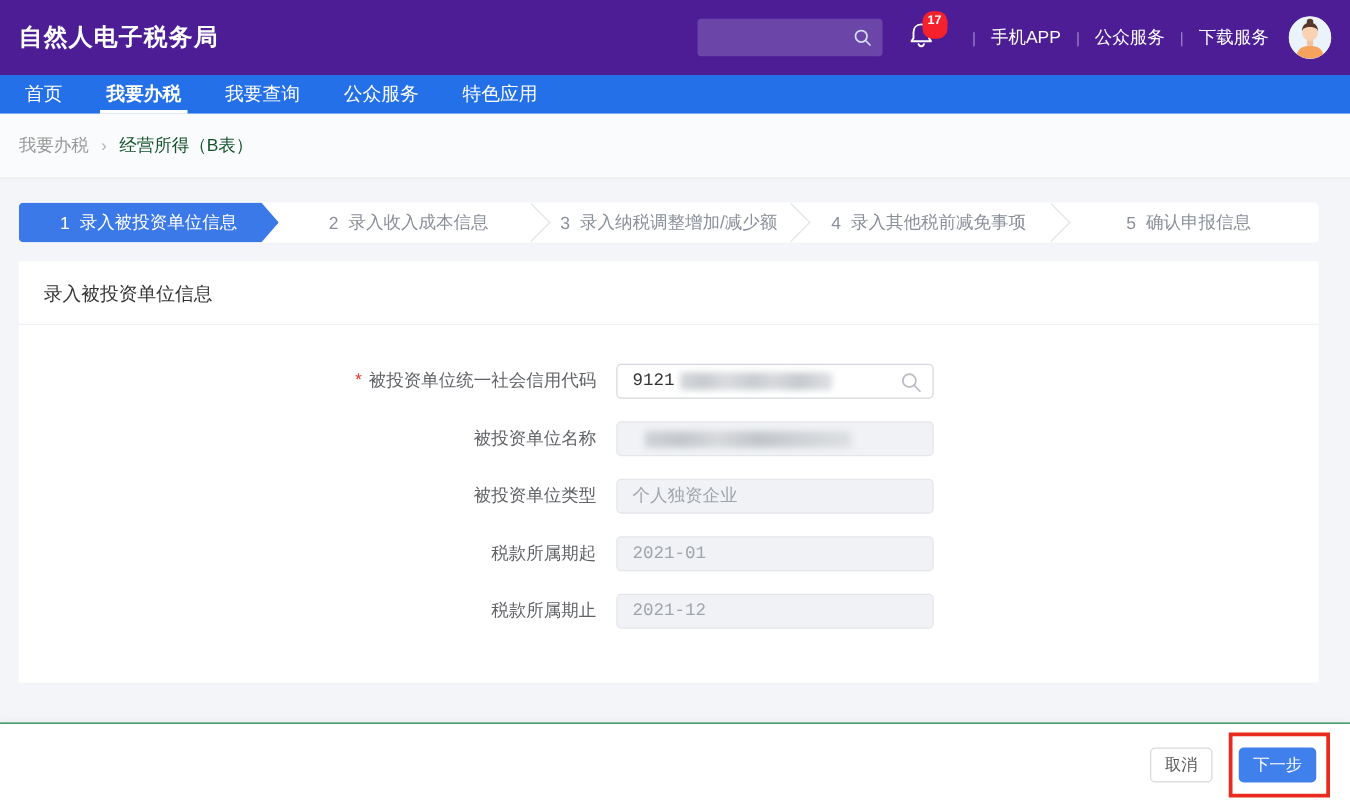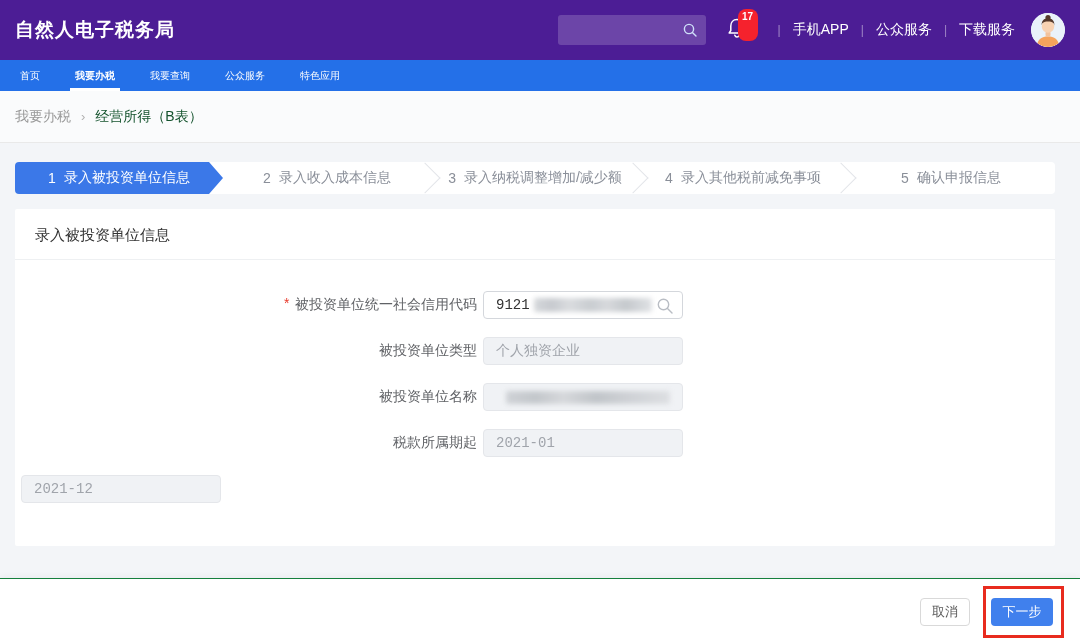--- a/index.html
+++ b/index.html
@@ -7,28 +7,28 @@
   body { font-family:"Liberation Sans","DejaVu Sans",sans-serif; background:#f3f5f8; position:relative; }
 
   
   .header { height:60px; background:#4c1d95; display:flex; align-items:center; padding:0 15px; }
   .header-title { color:#fff; font-size:19px; font-weight:bold; letter-spacing:1px; }
   .header-right { margin-left:auto; display:flex; align-items:center; }
   .hsearch { position:relative; width:148px; height:30px; margin-right:20px; }
   .hsearch input { width:100%; height:100%; border:none; outline:none; background:rgba(255,255,255,0.18); border-radius:3px; padding:0 30px 0 10px; color:#fff; font-size:13px; }
   .hsearch .mag { position:absolute; right:8px; top:7px; }
   .bell-wrap { position:relative; width:26px; height:30px; margin-right:14px; cursor:pointer; }
-  .badge { position:absolute; top:-6px; left:12px; min-width:20px; height:32px; background:#f5222d; color:#fff; font-size:10px; line-height:15px; text-align:center; border-radius:8px; padding:0 4px; font-weight:bold; }
+  .badge { position:absolute; top:-6px; left:12px; min-width:20px; height:22px; background:#f5222d; color:#fff; font-size:10px; line-height:15px; text-align:center; border-radius:8px; padding:0 4px; font-weight:bold; }
   .hdivider { color:rgba(255,255,255,0.45); margin:0 12px; font-size:12px; }
   .hlink { color:#fff; font-size:14px; cursor:pointer; }
   .avatar { width:34px; height:34px; border-radius:50%; overflow:hidden; margin-left:16px; cursor:pointer; background:#eaf2fa; }
 
   
   .nav { height:31px; background:#2470e8; display:flex; align-items:stretch; padding:0 15px; }
-  .nav-item { color:#fff; font-size:10px; margin-right:25px; display:flex; align-items:center; padding:0 5px; position:relative; cursor:pointer; }
+  .nav-item { color:#fff; font-size:15px; margin-right:25px; display:flex; align-items:center; padding:0 5px; position:relative; cursor:pointer; }
   .nav-item.active { font-weight:bold; }
   .nav-item.active::after { content:''; position:absolute; left:0; right:0; bottom:0; height:3px; background:#fff; }
 
   
   .breadcrumb { height:52px; background:#fafbfc; border-bottom:1px solid #e9e9e9; display:flex; align-items:center; padding:0 15px; font-size:14px; }
   .bc-parent { color:#999; cursor:pointer; }
   .bc-sep { color:#b0b0b0; margin:0 10px; font-size:13px; }
   .bc-current { color:#14532d; }
 
   
@@ -43,21 +43,21 @@
   .step.plain + .step.plain::before { content:''; position:absolute; left:-17px; top:5px; width:21px; height:21px;
     border-top:1px solid #e3e5e9; border-right:1px solid #e3e5e9; transform:rotate(45deg); }
 
   
   .card { margin-top:15px; background:#fff; border-radius:2px; height:337px; }
   .card-title { font-size:15px; color:#333; padding:17px 20px 14px 20px; border-bottom:1px solid #eef0f2; }
   .form { padding-top:31px;font-family:Liberation Mono, monospace; }
   .form-row { display:flex; align-items:center; height:28px; margin-bottom:18px; }
   .form-label { width:462px; text-align:right; font-size:14px; color:#606266; }
   .req { color:#e8392b; margin-right:4px; }
-  .ctl { margin-left:6px; width:200px; height:28px; border-radius:4px; position:relative; display:flex; align-items:center; font-size:14px; }
+  .ctl { margin-left:16px; width:254px; height:28px; border-radius:4px; position:relative; display:flex; align-items:center; font-size:14px; }
   .ctl.editable { background:#fff; border:1px solid #d4d7dc; padding:0 30px 0 12px; color:#333; }
   .ctl.disabled { background:#f0f2f5; border:1px solid #e4e6ea; padding:0 12px; color:#a0a4ab; }
   .blur-blob { height:14px; border-radius:2px; filter:blur(2.5px);
     background:linear-gradient(90deg,#d5d8db 0%,#c7cacf 15%,#dadcdf 30%,#c9cdd1 48%,#d7d9dc 62%,#c5c9cd 78%,#e0e2e5 100%); }
   .blob-code { width:122px; margin-left:4px; }
   .blob-name { width:165px; height:13px; margin-left:10px;
     background:linear-gradient(90deg,#cfd2d6 0%,#c3c7cb 18%,#d6d8db 35%,#c1c5c9 55%,#cdd0d4 72%,#dddfe2 100%); }
   .ctl .mag { position:absolute; right:8px; top:5px; cursor:pointer; }
 
   
@@ -170,41 +170,42 @@
           <span class="mag">
             <svg width="18" height="18" viewBox="0 0 18 18">
                 <circle cx="7.5" cy="7.5" r="5.2" fill="none" stroke="#b9bdc4" stroke-width="1.4"></circle>
                 <line x1="11.5" y1="11.5" x2="16" y2="16" stroke="#b9bdc4" stroke-width="1.4" stroke-linecap="round"></line>
               </svg>
           </span>
         </div>
       </div>
 
       <div class="form-row">
+        <div class="form-label">被投资单位名称</div>
+        <div class="ctl disabled">
+          <span class="blur-blob blob-name"></span>
+        </div>
+      </div>
+
+      <div class="form-row">
         <div class="form-label">被投资单位类型</div>
         <div class="ctl disabled">
           <span>个人独资企业</span>
         </div>
       </div>
 
       <div class="form-row">
-        <div class="form-label">被投资单位名称</div>
-        <div class="ctl disabled">
-          <span class="blur-blob blob-name"></span>
-        </div>
-      </div>
-
-      <div class="form-row">
         <div class="form-label">税款所属期起</div>
         <div class="ctl disabled">
           <span>2021-01</span>
         </div>
       </div>
 
       <div class="form-row">
+        <div class="form-label">税款所属期止</div>
         <div class="ctl disabled">
           <span>2021-12</span>
         </div>
       </div>
 
     </div>
   </div>
 </div>
 
 <div class="footer">

